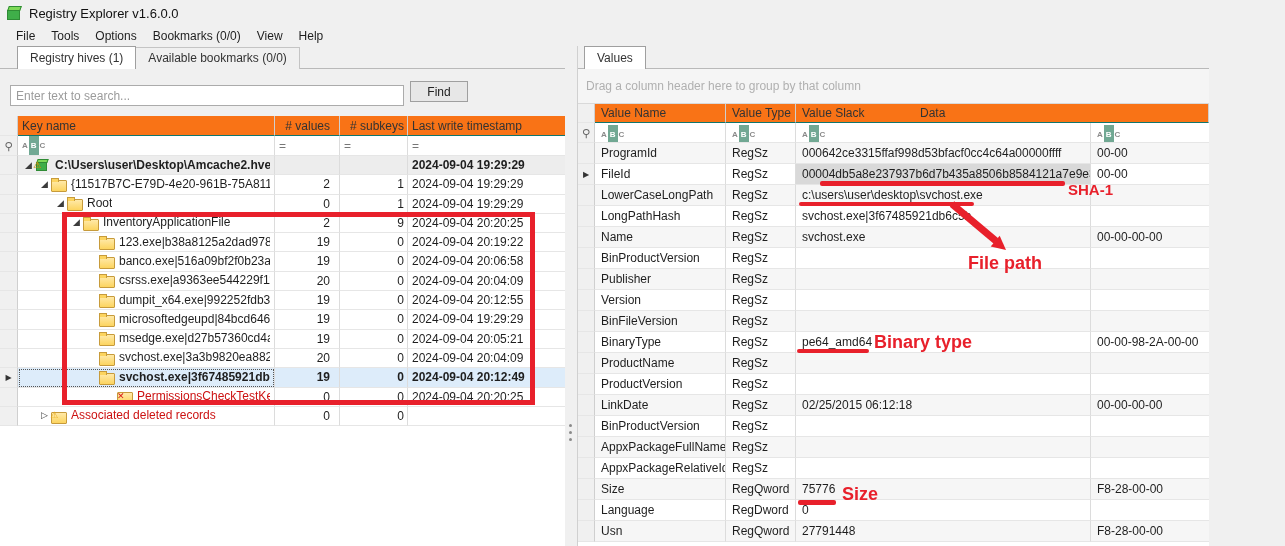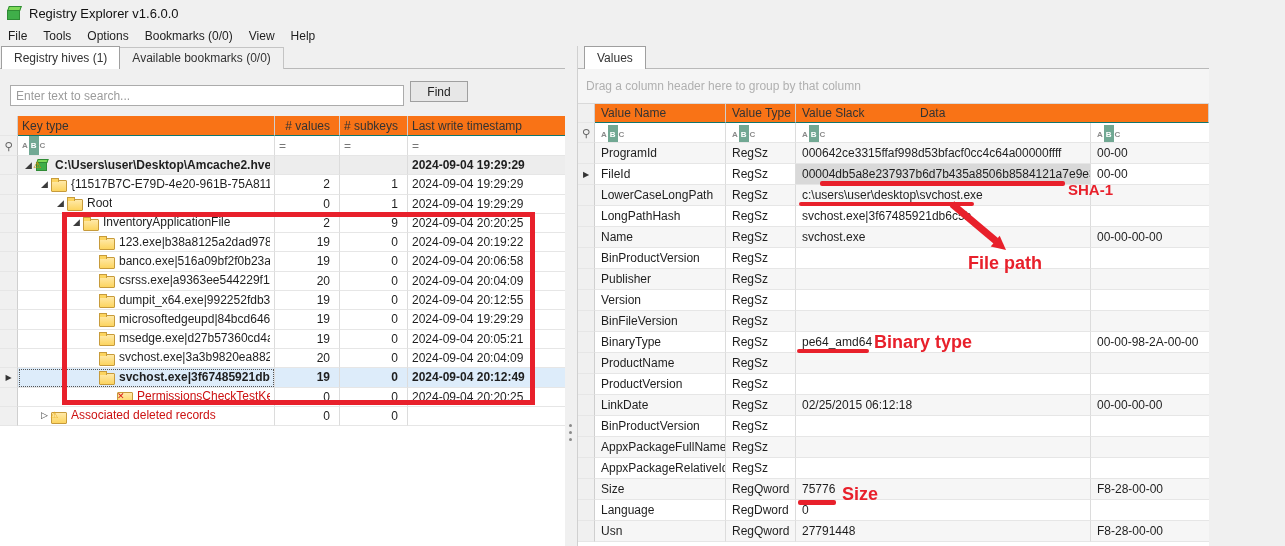--- a/index.html
+++ b/index.html
@@ -4,21 +4,21 @@
 <style>
   :root{ --red:#e8202b; }
   *{box-sizing:border-box; margin:0; padding:0;}
   html,body{width:1285px;height:546px;}
   body{font-family:"Liberation Sans","DejaVu Sans",sans-serif;font-size:12px;color:#1e1e1e;background:#f0f0f0;overflow:hidden;}
   .app{position:absolute;left:0;top:0;width:1285px;height:546px;background:#f0f0f0;}
 
   
   .titlebar{position:absolute;left:0;top:0;width:100%;height:26px;display:flex;align-items:center;padding-left:7px;background:#f0f0f0;}
   .titlebar .title{font-size:13px;margin-left:7px;color:#111;}
-  .menubar{position:absolute;left:0;top:26px;width:100%;height:20px;display:flex;align-items:center;padding-left:0;}
+  .menubar{position:absolute;left:0;top:26px;width:100%;height:20px;display:flex;align-items:center;padding-left:8px;}
   .menu-item{padding:2px 8px;cursor:default;}
 
   
   .cube{position:relative;width:15px;height:15px;display:inline-block;}
   .cube .c-top{position:absolute;left:1px;top:0;width:13px;height:5px;background:#7ed957;border:1px solid #2f8b35;transform:skewX(-20deg);}
   .cube .c-body{position:absolute;left:0;top:4px;width:13px;height:10px;background:#3fae49;border:1px solid #2f8b35;}
 
   
   .panel{position:absolute;top:46px;height:500px;background:#fff;}
   .left-panel{left:0;width:565px;}
@@ -46,21 +46,21 @@
   .ghead .gcell{background:#f97316;border-right:1px solid #cfcfcf;border-bottom:1px solid #0f766e;color:#333;}
   .gind{background:#f0f0f0;border-right:1px solid #cfcfcf;border-bottom:1px solid #e6e6e6;flex:0 0 18px;display:flex;align-items:center;justify-content:center;color:#555;}
   .arrow-ind{font-size:8px;color:#333;}
   .pin{font-size:11px;color:#666;}
 
   
   .lt .grow{height:19.3px;line-height:19.3px;}
   .lt .grow.ghead, .lt .grow.gfilter{height:20px;line-height:20px;}
   .lt .c-name{flex:0 0 257px;display:flex;align-items:center;}
   .lt .c-num{flex:0 0 65px;text-align:right;padding-right:9px;}
-  .lt .c-num2{flex:0 0 68px;text-align:right;padding-right:9px;}
+  .lt .c-num2{flex:0 0 68px;text-align:right;padding-right:3px;}
   .lt .c-ts{flex:1 1 auto;border-right:none;}
   .trow.shaded .gcell{background:#ededed;}
   .trow.sel .gcell{background:#ddecfa;}
   .trow.sel .c-name{outline:1px dotted #555;outline-offset:-2px;}
   .trow.bold{font-weight:bold;}
   .trow.red .c-name, .trow.red .lbl{color:#cc1111;}
   .exp{display:inline-block;width:13px;font-size:9px;color:#3c3c3c;text-align:center;flex:0 0 13px;}
   .nlbl{overflow:hidden;text-overflow:clip;white-space:nowrap;}
 
   
@@ -128,32 +128,32 @@
     <span class="menu-item">Options</span>
 
     <span class="menu-item">Bookmarks (0/0)</span>
 
     <span class="menu-item">View</span>
 
     <span class="menu-item">Help</span>
   </div>
 
   <div class="panel left-panel">
-    <div class="tabstrip" style="padding-left:1px;align-items:flex-end;">
+    <div class="tabstrip" style="padding-left:17px;align-items:flex-end;">
       <span class="tab active">Registry hives (1)</span>
       <span class="tab">Available bookmarks (0/0)</span>
     </div>
     <div class="toolbar">
       <input class="search-input" type="text" placeholder="Enter text to search..." style="">
       <button class="find-btn">Find</button>
     </div>
     <div class="grid lt">
       <div class="grow ghead">
         <div class="gind"></div>
-        <div class="gcell c-name">Key type</div>
+        <div class="gcell c-name">Key name</div>
         <div class="gcell c-num"># values</div>
         <div class="gcell c-num2"># subkeys</div>
         <div class="gcell c-ts">Last write timestamp</div>
       </div>
       <div class="grow gfilter">
         <div class="gind">
             <span class="pin">⚲</span>
           </div>
         <div class="gcell c-name">
             <span class="abc">

